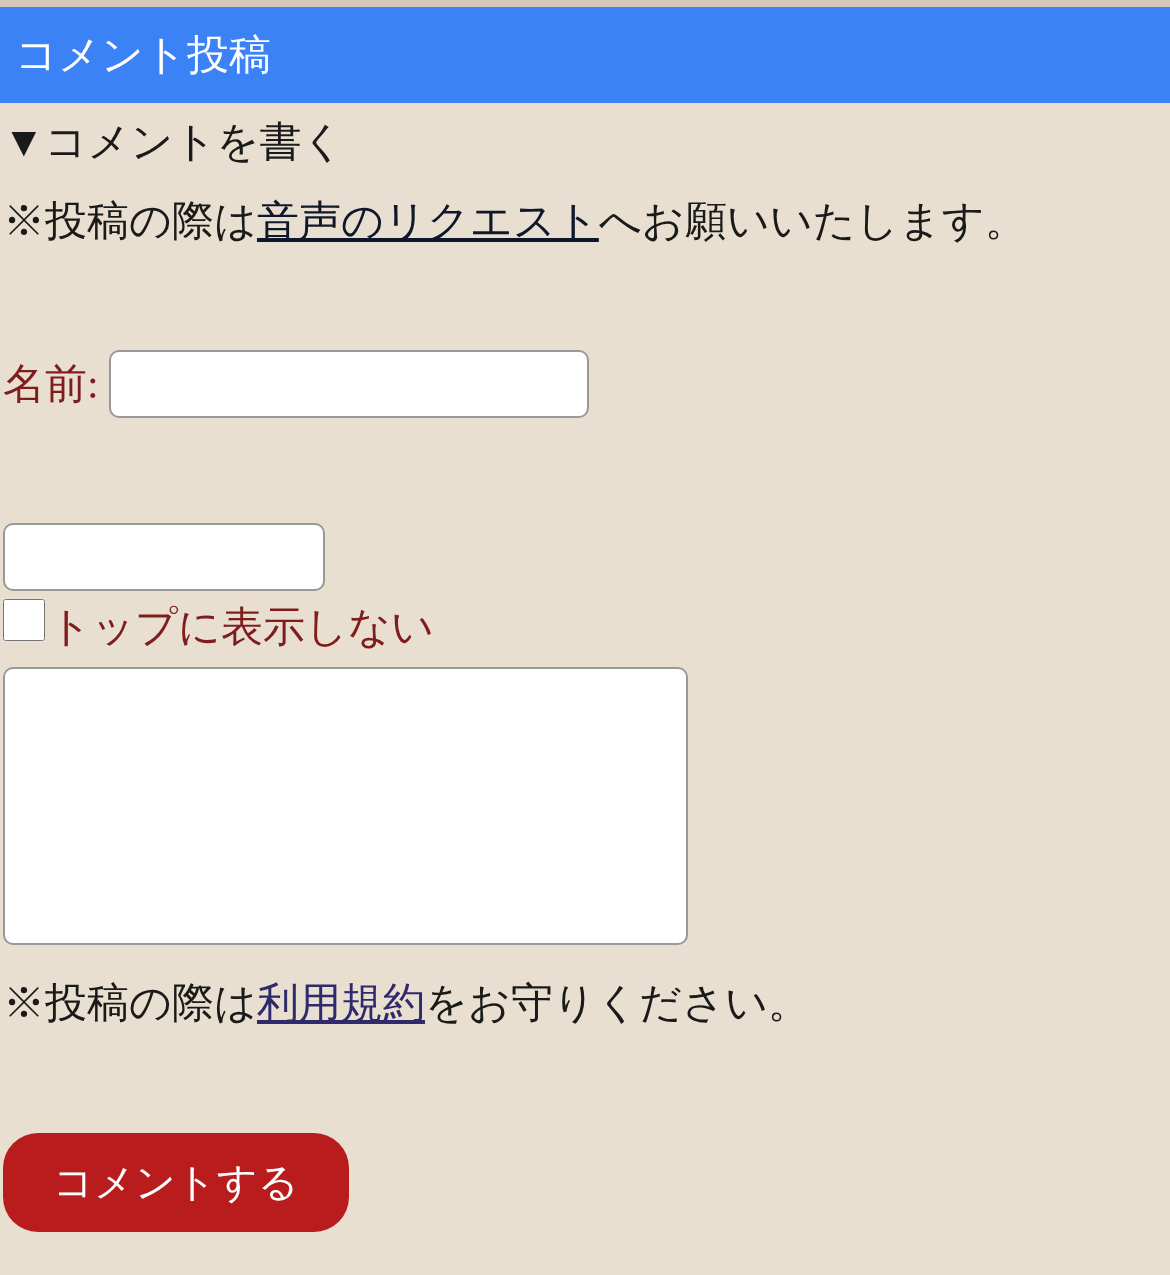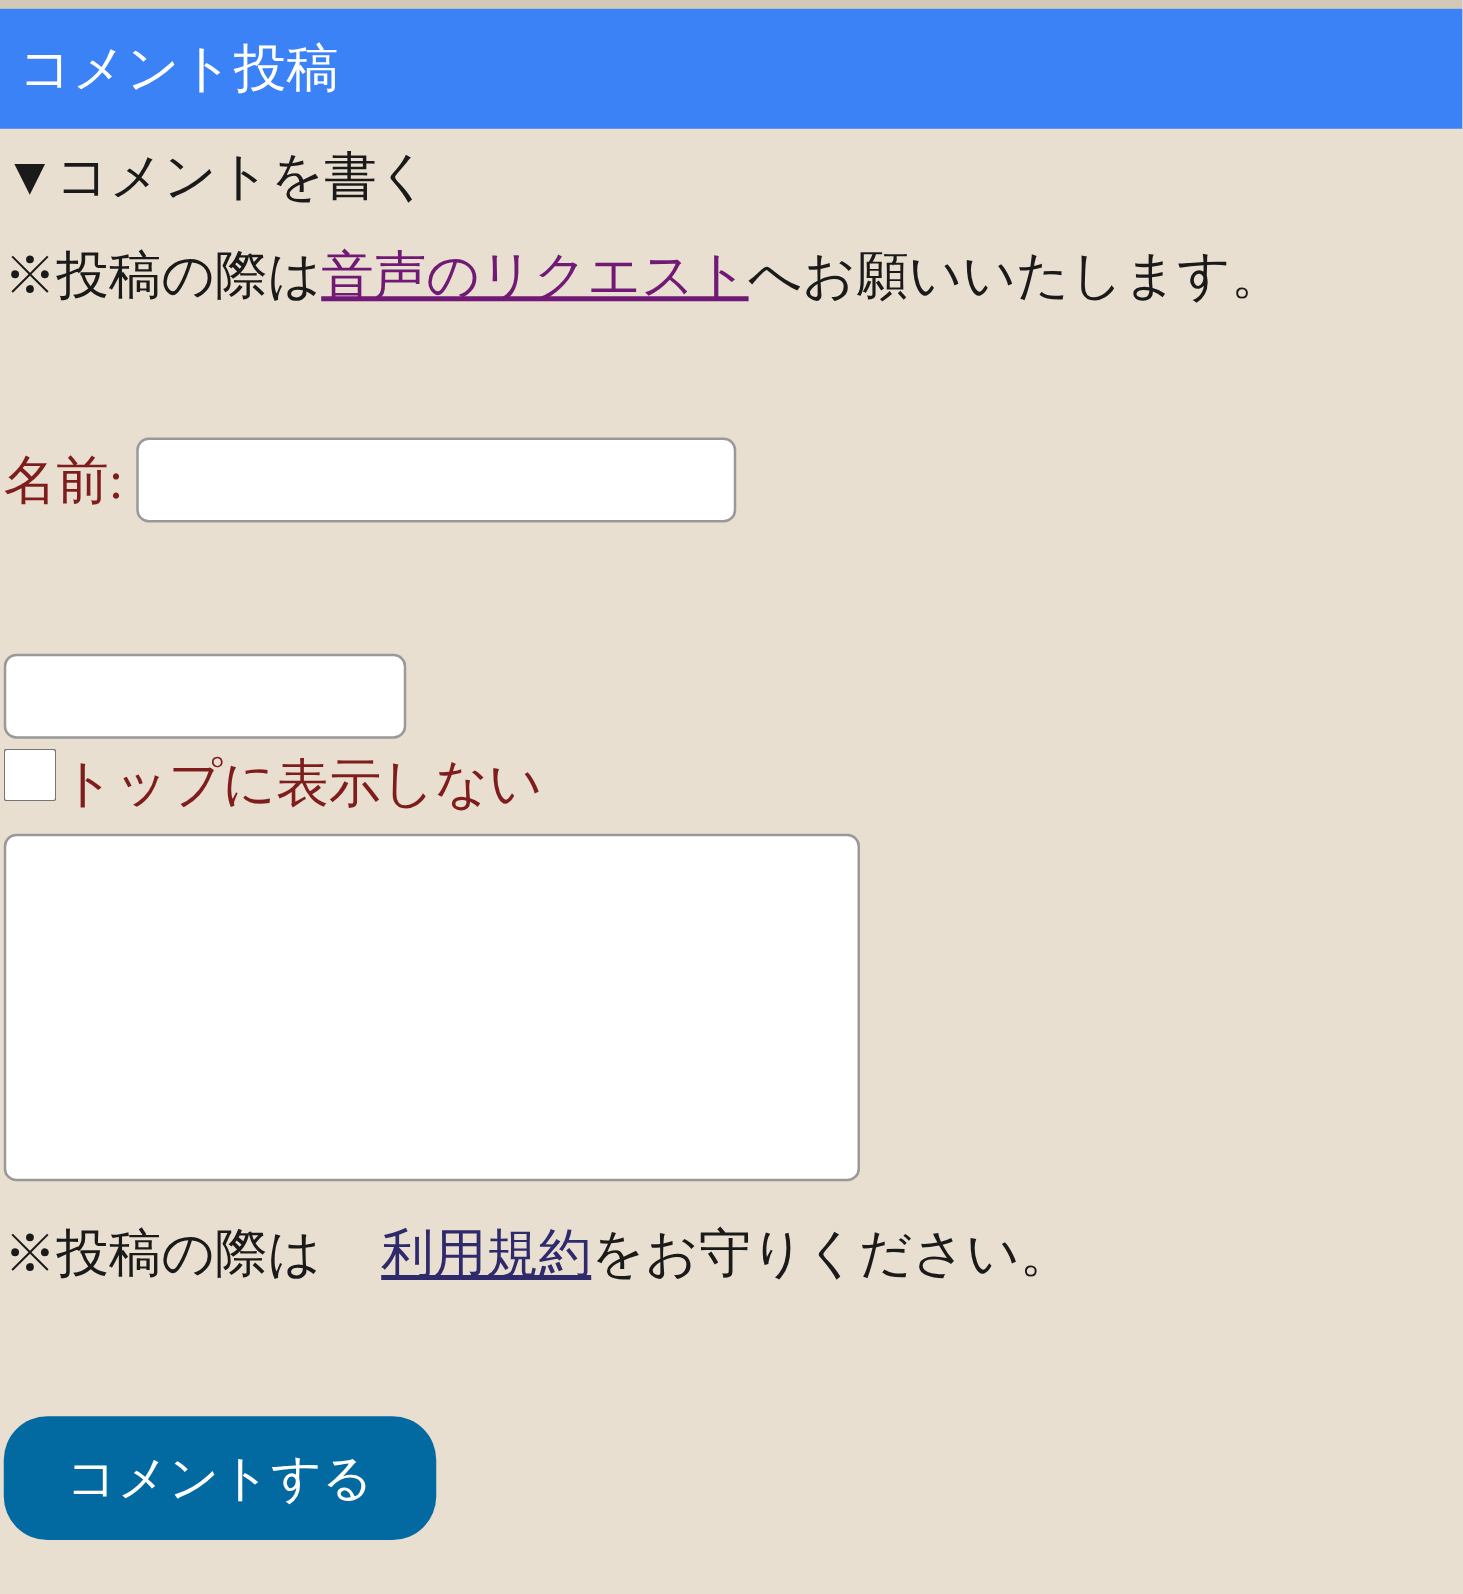--- a/index.html
+++ b/index.html
@@ -33,21 +33,21 @@
       margin-top: 12px;
       line-height: 1.3;
     }
     .notice {
       font-size: 42px;
       color: #1a1a1a;
       margin-top: 18px;
       line-height: 1.6;
     }
     .notice a {
-      color: #701a75;
+      color: #0f172a;
     }
     .form-row {
       display: flex;
       align-items: center;
       margin-top: 95px;
     }
     .form-row-2 {
       display: flex;
       align-items: center;
       margin-top: 105px;
@@ -96,24 +96,23 @@
       font-family: inherit;
       resize: none;
     }
     .notice-bottom {
       font-size: 42px;
       color: #1a1a1a;
       margin-top: 30px;
     }
     .notice-bottom a {
       color: #2e2a6b;
-      margin-left: 48px;
     }
     .submit-button {
-      background-color: #0369a1;
+      background-color: #b91c1c;
       color: #ffffff;
       border: none;
       border-radius: 35px;
       padding: 22px 50px;
       font-size: 40px;
       font-family: inherit;
       margin-top: 102px;
       cursor: pointer;
     }
   </style>

